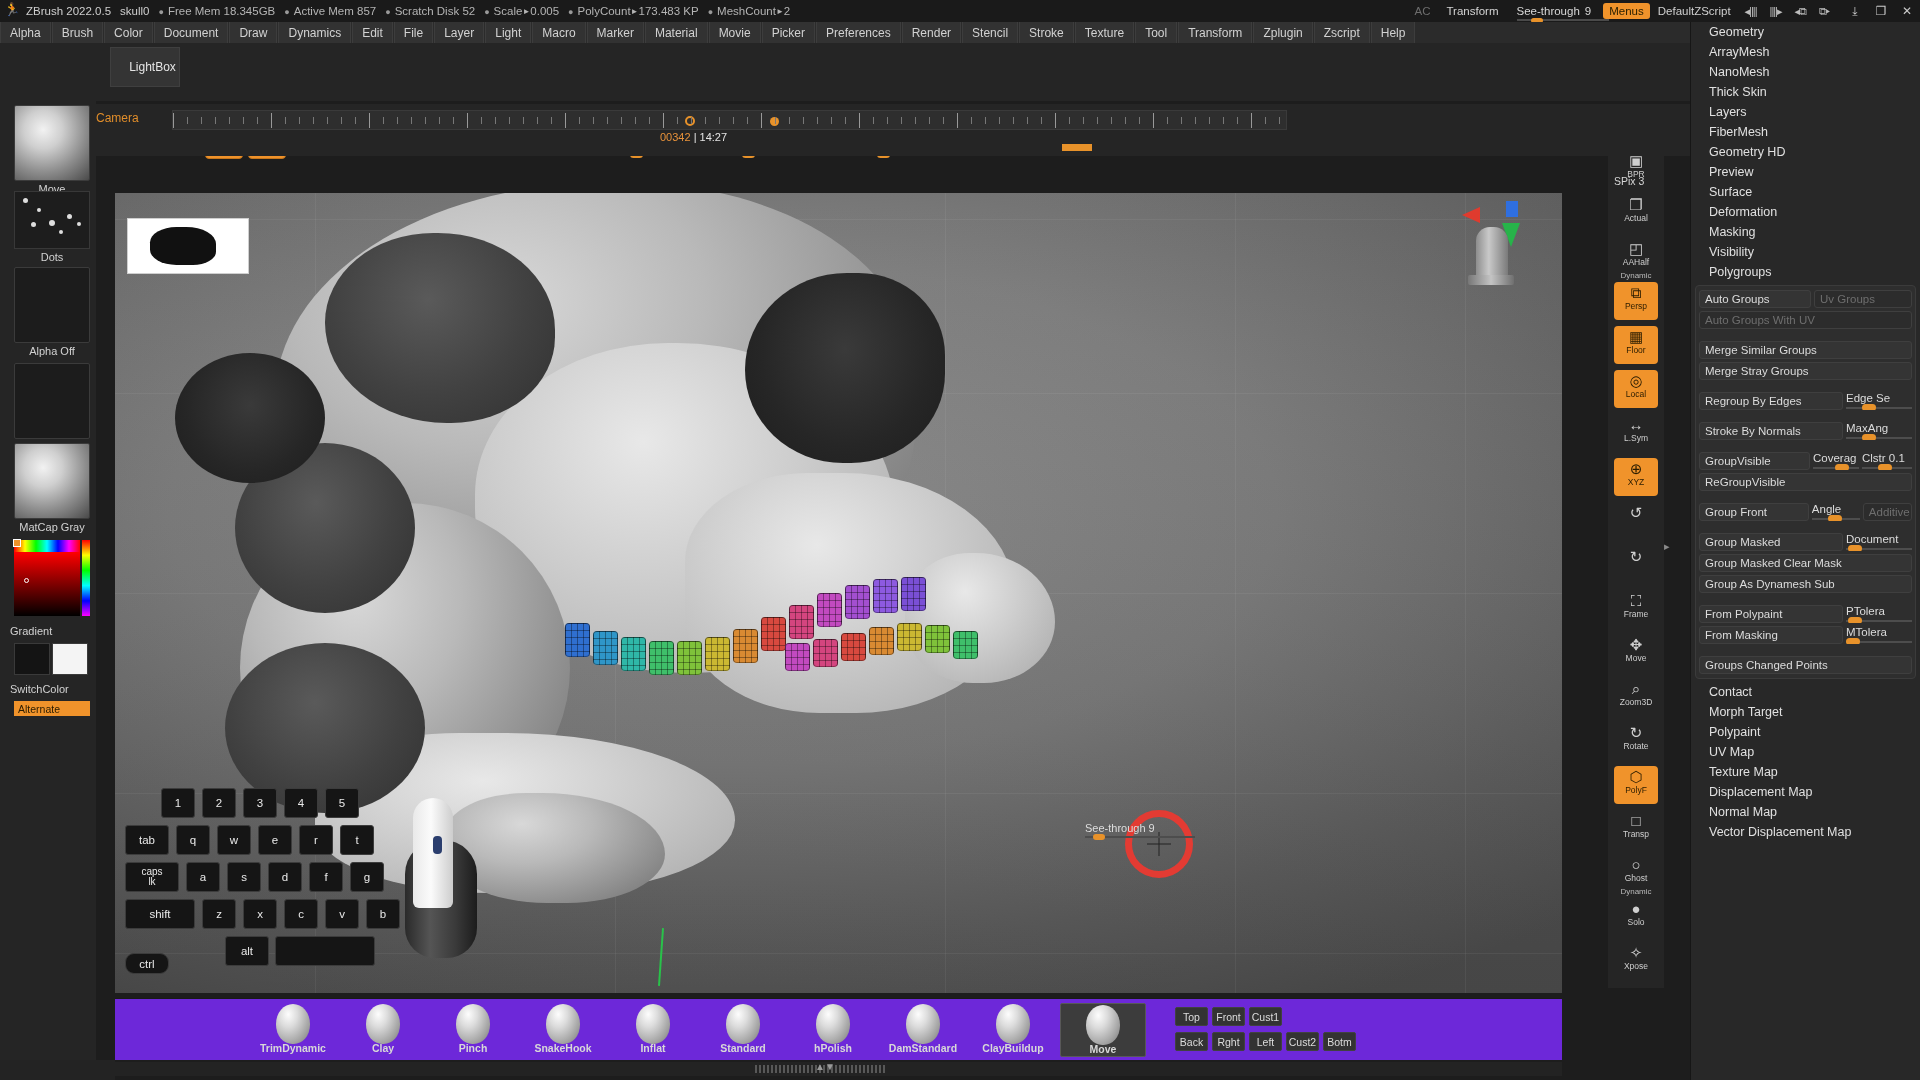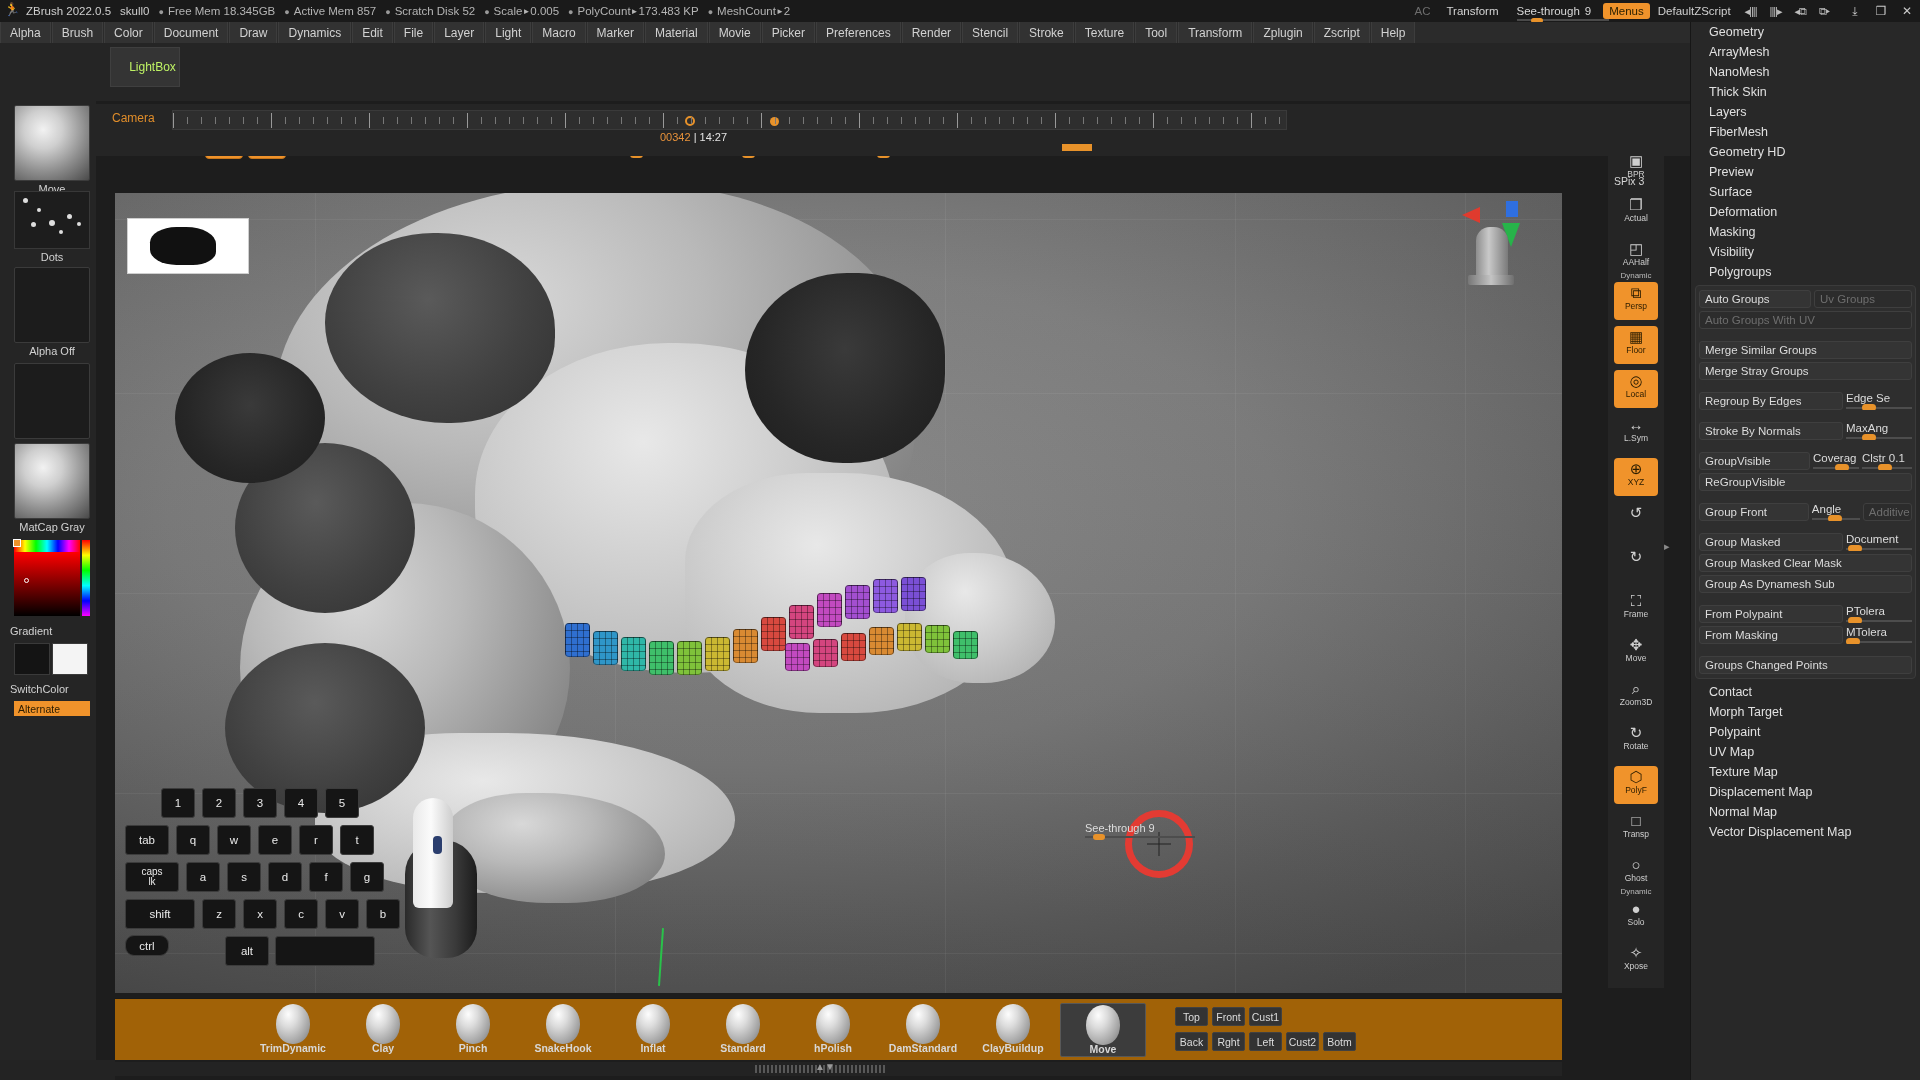--- a/index.html
+++ b/index.html
@@ -37,21 +37,21 @@
     margin-right:1px; white-space:nowrap;}
 
   
   .toolbar{ position:absolute; left:0; top:43px; width:1690px; height:58px; background:#252525; }
   .proj-master{ position:absolute; left:8px; top:4px; width:80px; height:40px;
     background:#303030; border:1px solid #3a3a3a; font-size:10.5px; color:#ccc;
     text-align:center; line-height:12px; padding-top:7px;}
   .proj-master .corner{ position:absolute; right:3px; bottom:2px; width:0;height:0;
     border-left:6px solid transparent; border-bottom:6px solid #888;}
   .lightbox{ position:absolute; left:110px; top:4px; width:70px; height:40px;
-    background:#343434; border:1px solid #3f3f3f; font-size:12px; color:#bef264;
+    background:#343434; border:1px solid #3f3f3f; font-size:12px; color:#e5e5e5;
     display:flex; align-items:center; justify-content:center;padding-left:15px;}
   .tg{ position:absolute; width:38px; height:38px; border-radius:4px;
      font-size:9.5px; text-align:center; }
   .tg.on{ background:#f0932b; color:#241800; border:1px solid #c8761a;}
   .tg .glyph{ display:block; height:22px; line-height:24px; font-size:16px; }
   .tg .lbl{ display:block; font-size:9px; line-height:9px;}
   .mode{ position:absolute; width:36px; height:38px; text-align:center; font-size:9px; color:#cfcfcf;}
   .mode .box{ display:block; width:18px;height:18px;margin:2px auto 1px; background:#e8e8e8;
      color:#222; font-size:12px; font-weight:bold; line-height:18px; border-radius:2px;
      box-shadow:1px 1px 0 #555;}
@@ -61,21 +61,21 @@
   .pill.on{ background:#f0932b; border:1px solid #d0801f; color:#2a1c00;}
   .pill.dim{ color:#6b6b6b;}
   .slidr{ position:absolute; font-size:11.5px; color:#dcdcdc; }
   .slidr .bar{ position:absolute; left:0; top:16px; height:2px; background:#4d4d4d;}
   .slidr .kn{ position:absolute; top:13px; width:13px;height:7px;border-radius:4px;background:#e8922a;}
   .stat2{ position:absolute; font-size:11.5px; color:#cfcfcf; white-space:nowrap;}
   .dynlbl{ position:absolute; font-size:9.5px; color:#a8a8a8;}
 
   
   .camrow{ position:absolute; left:0; top:104px; width:1690px; height:52px; background:#252525;}
-  .camlbl{ position:absolute; left:96px; top:111px; font-size:12px; color:#e08d2a;margin-left:16px;}
+  .camlbl{ position:absolute; left:96px; top:111px; font-size:12px; color:#e08d2a;}
   .tl{ position:absolute; left:172px; top:110px; width:1115px; height:20px;
     background:#2e2e2e; border:1px solid #3a3a3a;}
   .tick{ position:absolute; top:6px; width:1px; height:7px; background:#777;}
   .tickM{ position:absolute; top:2px; width:1px; height:15px; background:#999;}
   .tlmark{ position:absolute; top:5px; width:10px;height:10px;border-radius:50%;
     border:2px solid #e8922a; background:transparent;}
   .tlmark.solid{ background:#e8922a; border:none; width:9px;height:9px; top:6px;}
   .tcode{ position:absolute; left:660px; top:131px; font-size:11px; color:#e8923a;}
   .tcode .w{ color:#e4e4e4;}
   .tl2{ position:absolute; left:172px; top:144px; width:1115px; height:8px;}
@@ -189,21 +189,21 @@
      white-space:nowrap;}
   .rbtn.dim{ color:#6e6e6e; background:#2c2c2c;}
   .rrow{ display:flex; gap:3px; margin-bottom:3px; align-items:flex-start;}
   .rsl{ position:relative; font-size:11.5px; color:#dcdcdc; height:18px; white-space:nowrap;
      overflow:hidden; flex:0 0 auto;}
   .rsl .bar{ position:absolute; left:0; top:15px; height:2px; background:#4d4d4d; width:100%;}
   .rsl .kn{ position:absolute; top:12px; width:14px; height:7px; border-radius:4px; background:#e8922a;}
   .gap{ height:9px;}
 
   
-  .bbar{ position:absolute; left:115px; top:998px; width:1447px; height:62px; background:#a16207;
+  .bbar{ position:absolute; left:115px; top:998px; width:1447px; height:62px; background:#6d28d9;
      border-top:1px solid #1a1a1a;}
   .bitem{ position:absolute; top:4px; width:86px; height:54px; text-align:center;font-weight:bold;}
   .bitem.sel{ background:#3c3c3c; border:1px solid #585858; border-radius:2px;}
   .bball{ width:34px; height:40px; margin:1px auto 0;
      background:radial-gradient(ellipse at 36% 26%, #fdfdfd 0%, #dcdcdc 30%, #a3a3a3 70%, #757575 100%);
      border-radius:50% 50% 48% 48%;}
   .bname{ font-size:10.5px; color:#d8d8d8; margin-top:-2px;}
   .vbtn{ position:absolute; width:33px; height:19px; background:#333; border:1px solid #414141;
      border-radius:2px; font-size:10.5px; color:#dcdcdc; display:flex;align-items:center;justify-content:center;}
   .seethru{ position:absolute; left:1085px; top:822px; font-size:11px; color:#dddddd;}
@@ -585,21 +585,21 @@
         <div class="key" style="left: 102px; top: 74px; width: 34px; height: 30px;">s</div>
         <div class="key" style="left: 143px; top: 74px; width: 34px; height: 30px;">d</div>
         <div class="key" style="left: 184px; top: 74px; width: 34px; height: 30px;">f</div>
         <div class="key" style="left: 225px; top: 74px; width: 34px; height: 30px;">g</div>
         <div class="key" style="left: 0px; top: 111px; width: 70px; height: 30px;">shift</div>
         <div class="key" style="left: 77px; top: 111px; width: 34px; height: 30px;">z</div>
         <div class="key" style="left: 118px; top: 111px; width: 34px; height: 30px;">x</div>
         <div class="key" style="left: 159px; top: 111px; width: 34px; height: 30px;">c</div>
         <div class="key" style="left: 200px; top: 111px; width: 34px; height: 30px;">v</div>
         <div class="key" style="left: 241px; top: 111px; width: 34px; height: 30px;">b</div>
-        <div class="key" style="left: 0px; top: 147px; width: 44px; height: 21px; border-radius: 9px;">ctrl</div>
+        <div class="key" style="left: 0px; top: 165px; width: 44px; height: 21px; border-radius: 9px;">ctrl</div>
         <div class="key" style="left: 100px; top: 148px; width: 44px; height: 30px;">alt</div>
         <div class="key" style="left: 150px; top: 148px; width: 100px; height: 30px;"></div>
       </div>
     <div class="mouse">
       <span class="mouse-body"></span>
       <span class="mouse-top"></span>
       <span class="mouse-wheel"></span>
     </div>
   </div>
 

